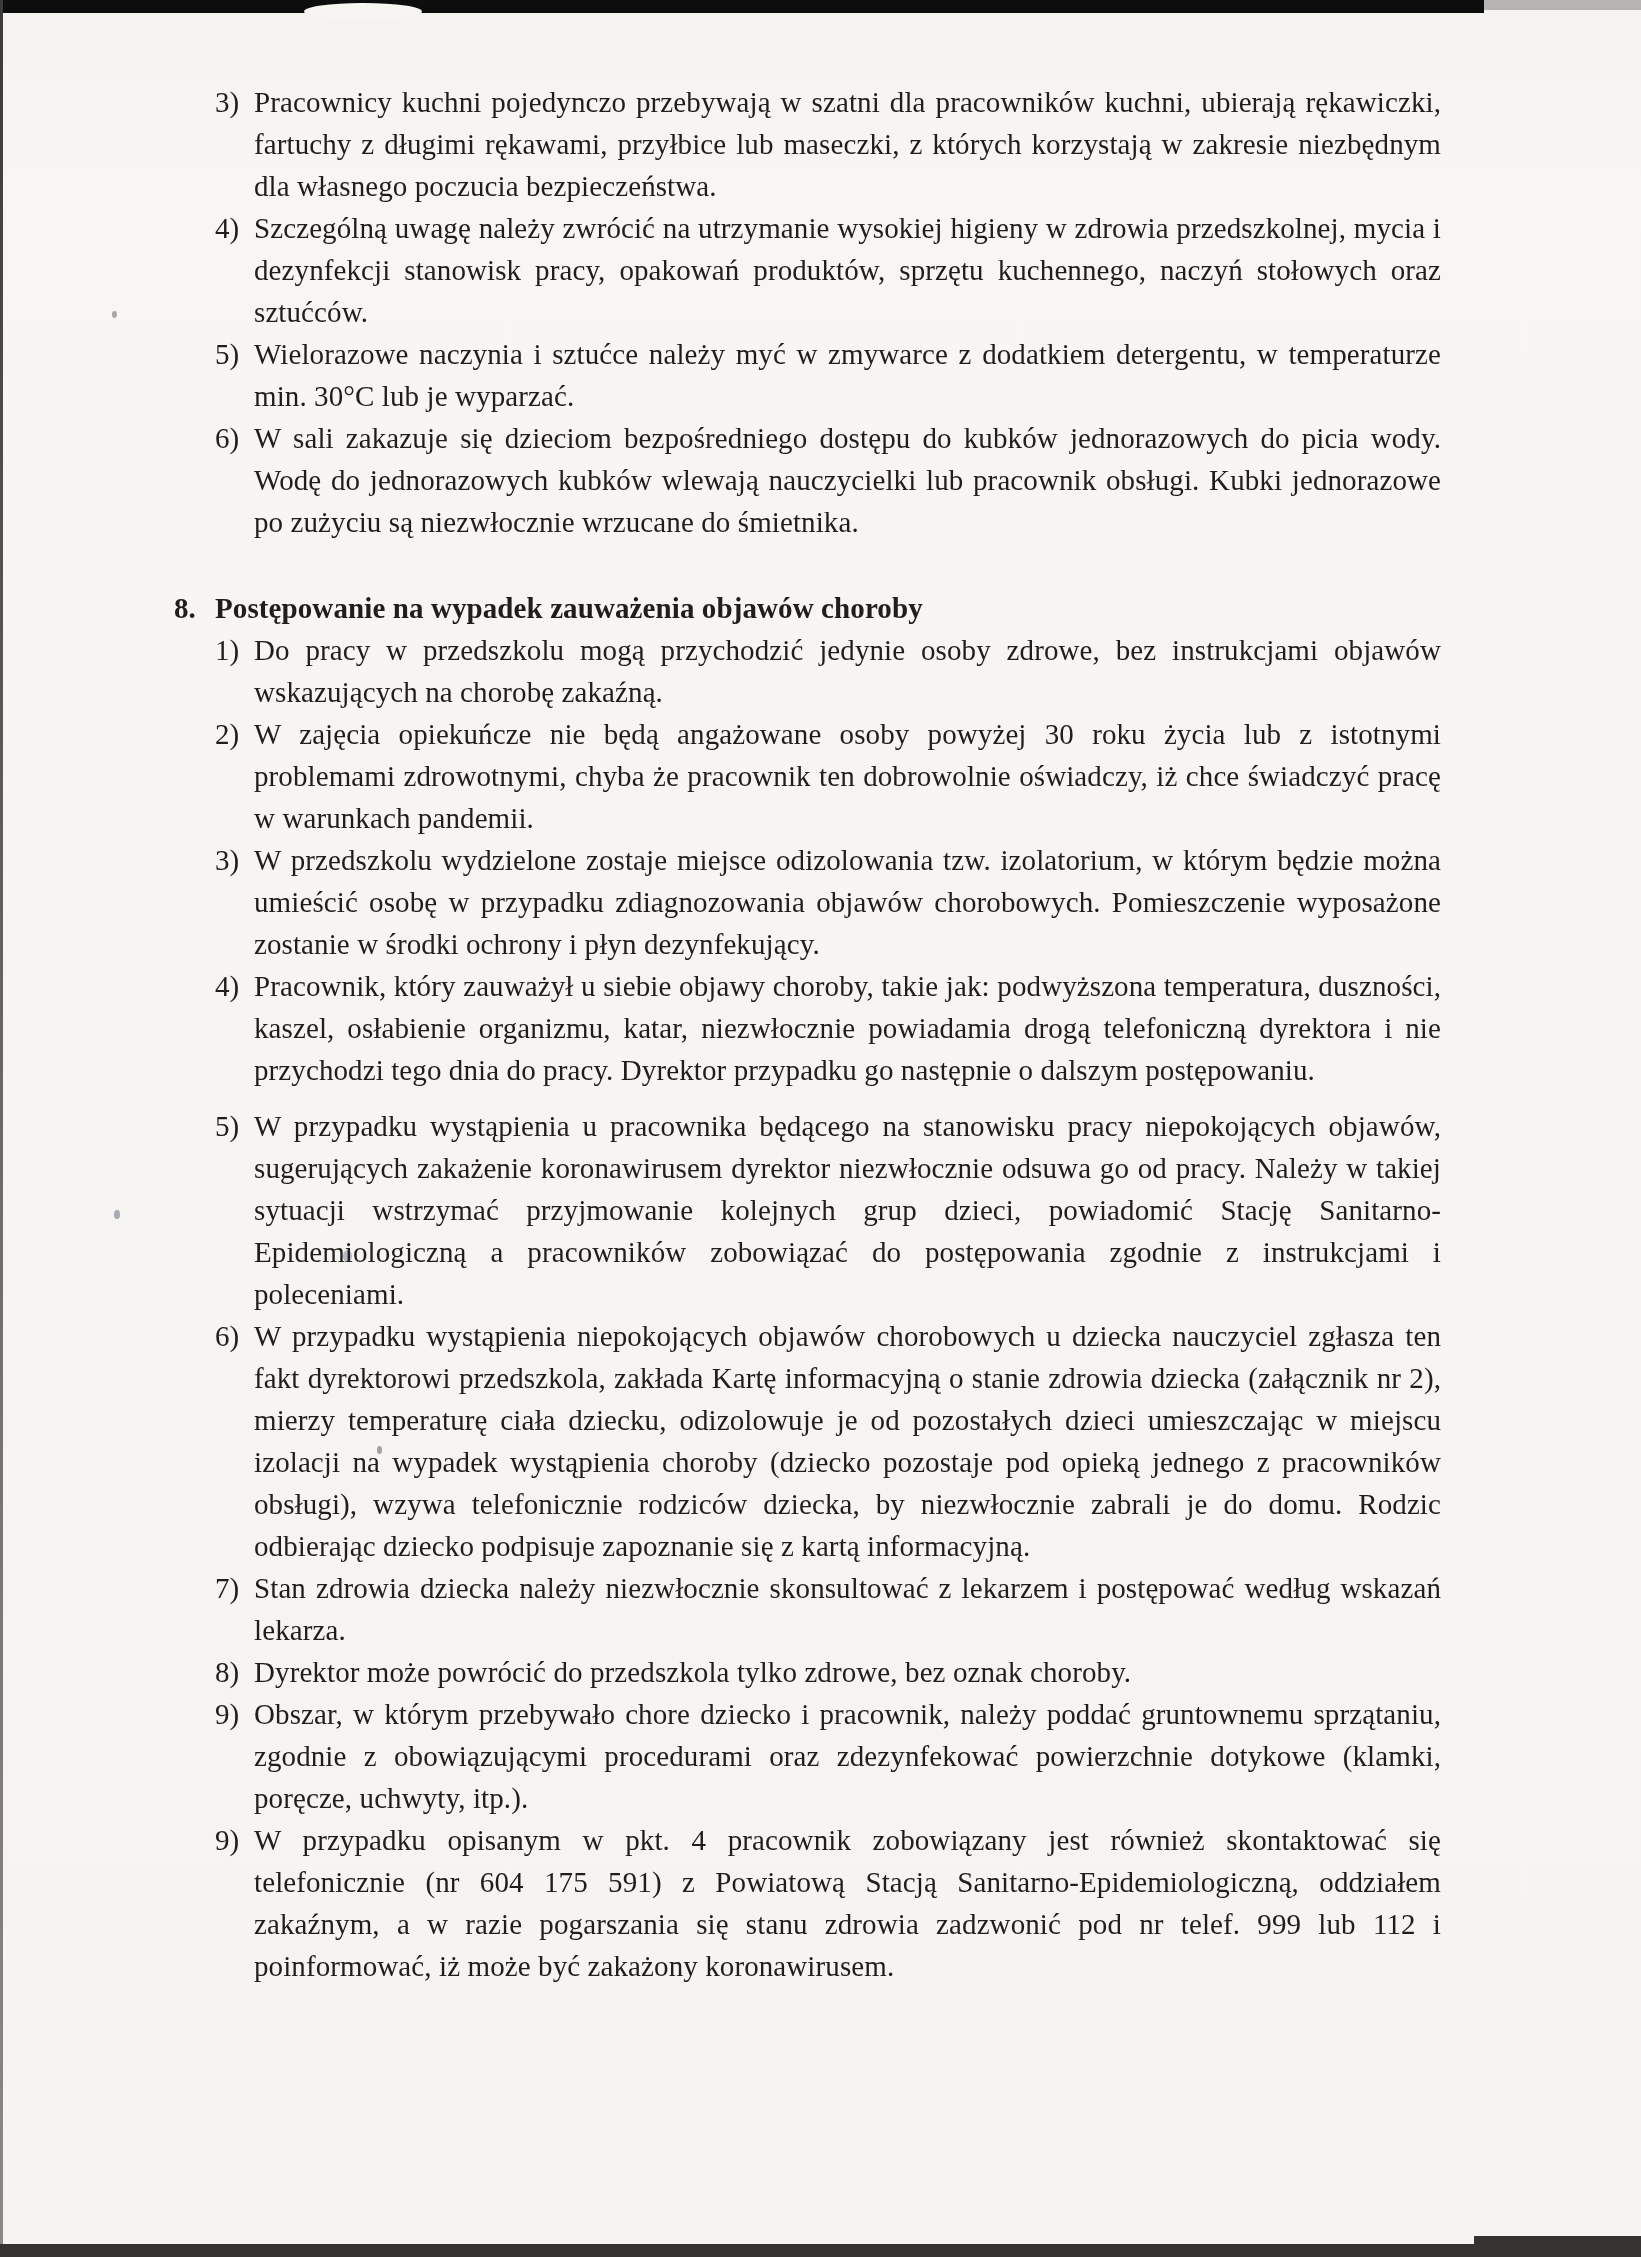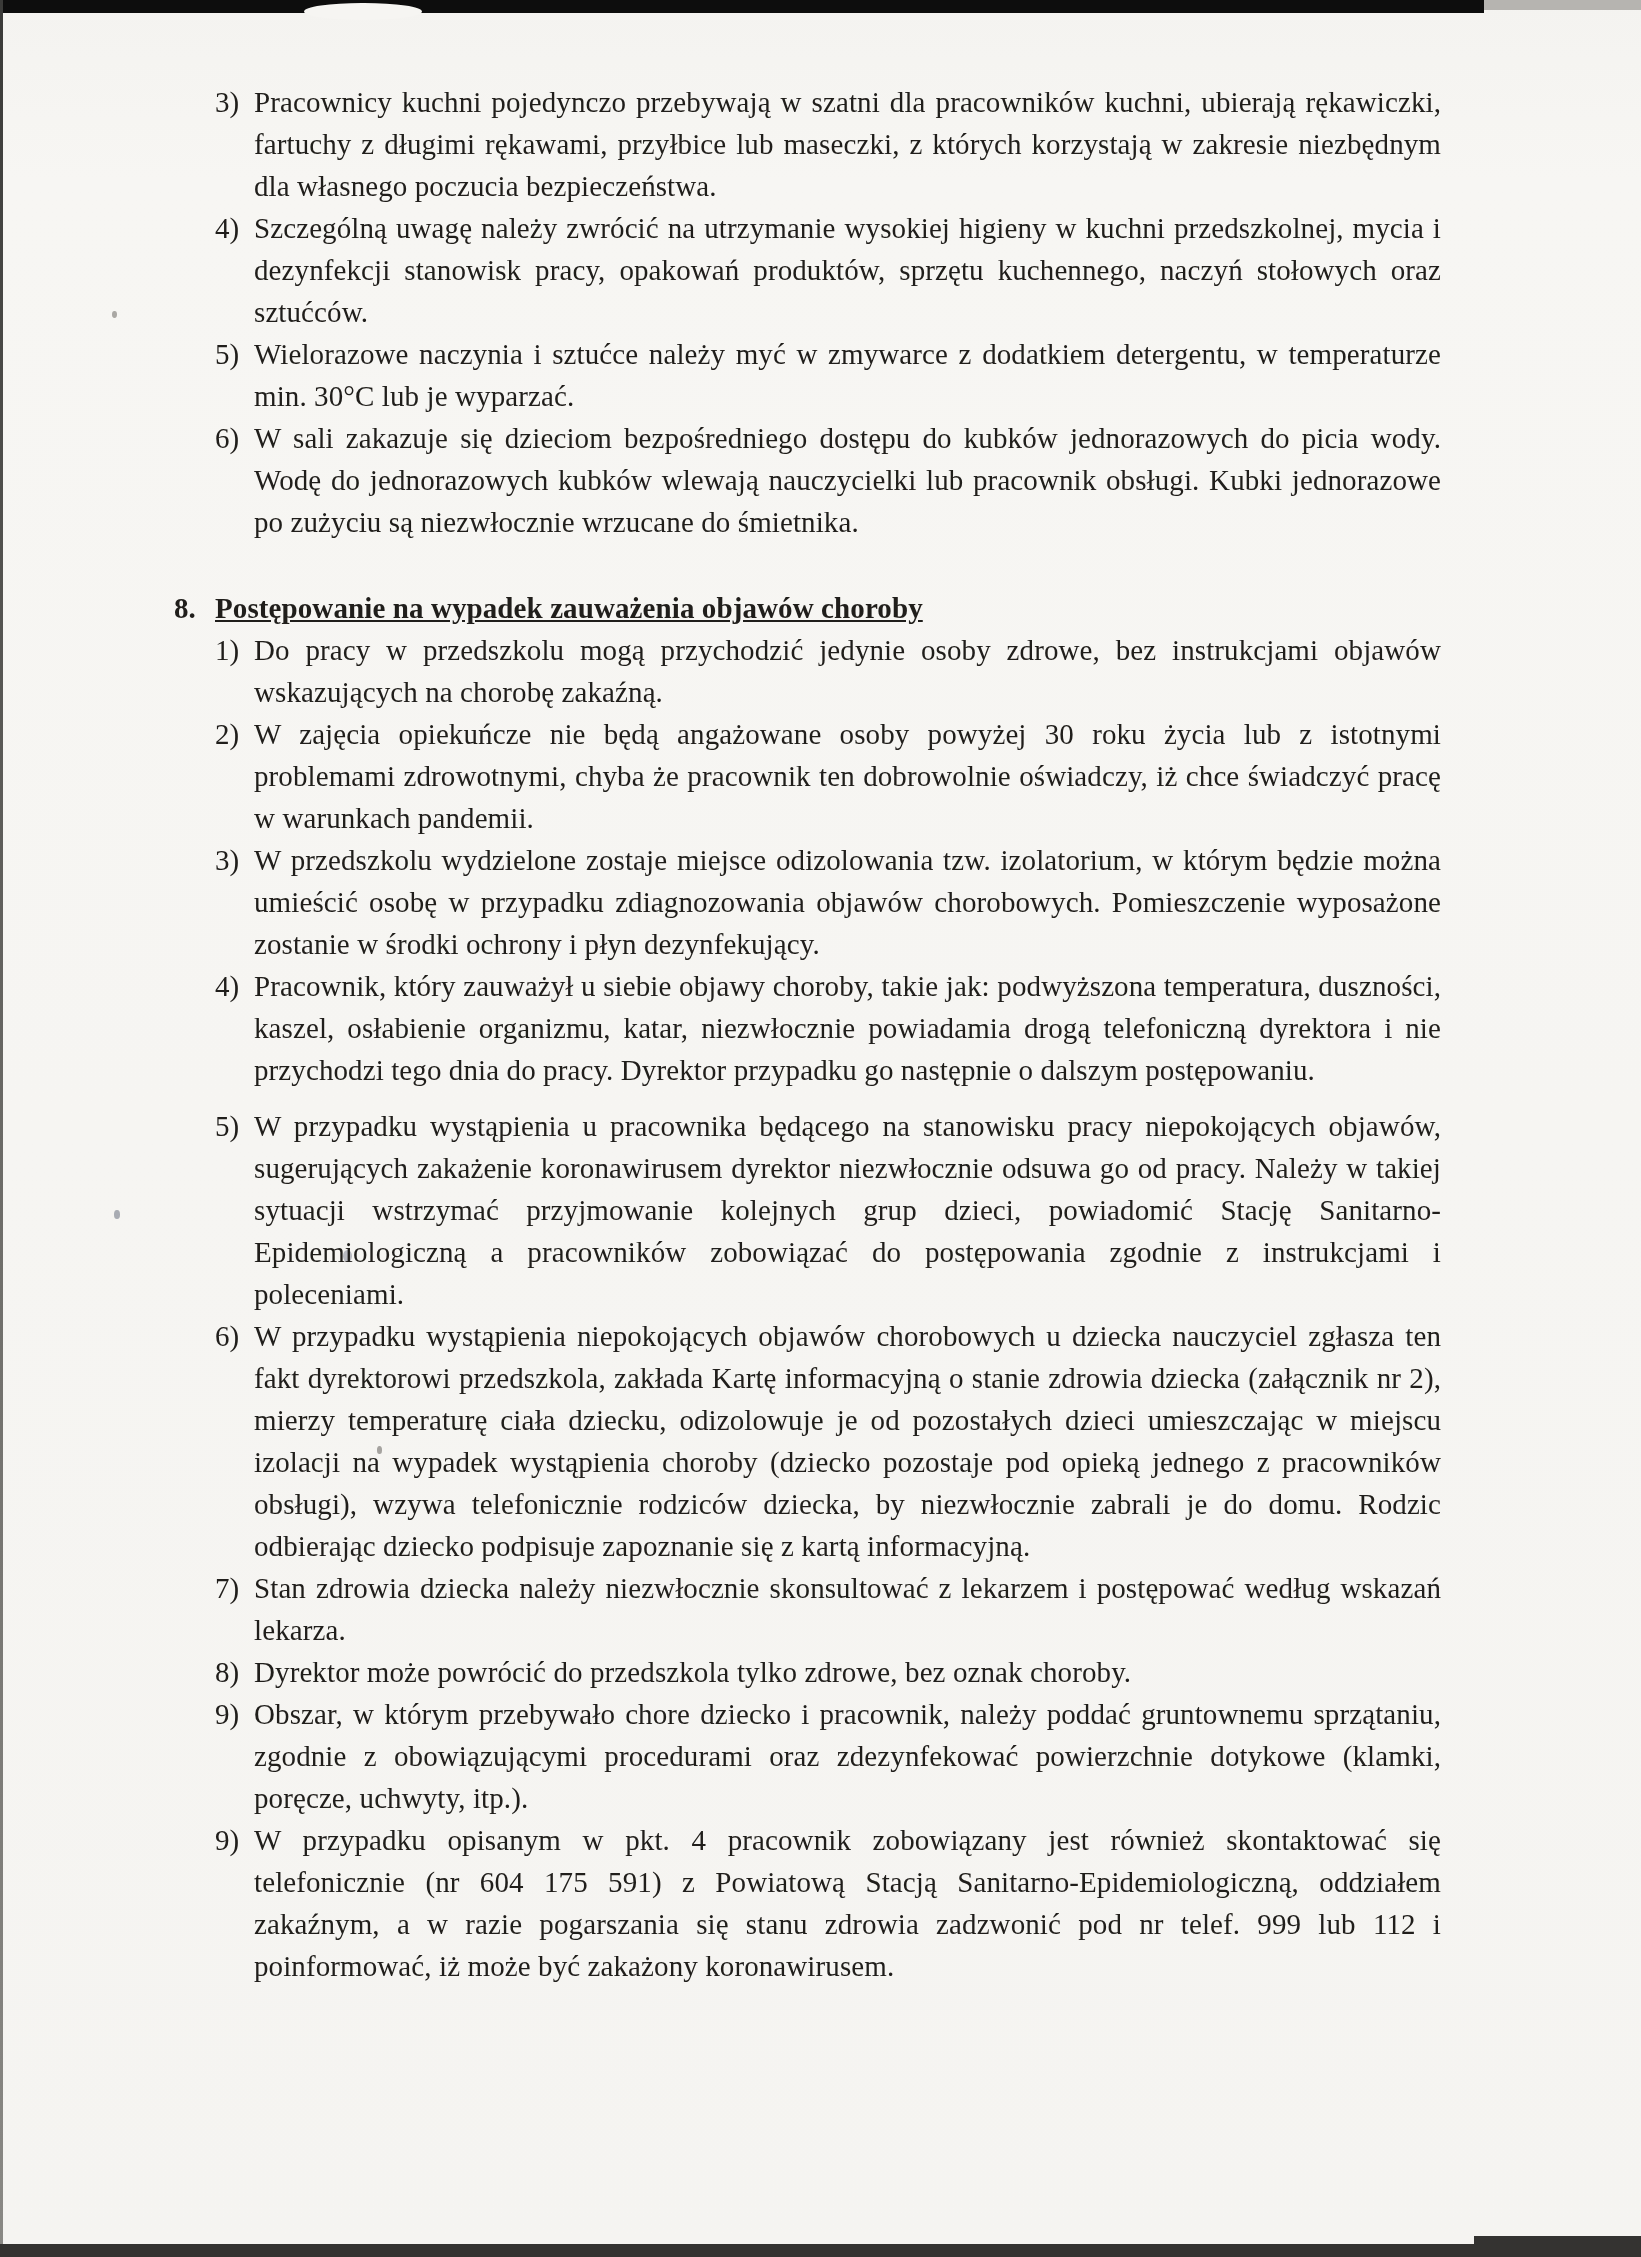--- a/index.html
+++ b/index.html
@@ -69,21 +69,20 @@
     display: flex;
     margin-top: 44px;
     font-weight: bold;
   }
   .heading .sec-num {
     width: 41px;
     flex-shrink: 0;
   }
   .heading .sec-title {
     flex: 1;
-    text-decoration: underline;
   }
   .list {
     margin-left: 41px;
   }
   .item {
     display: flex;
   }
   .item .num {
     min-width: 39px;
     flex-shrink: 0;
@@ -111,21 +110,21 @@
 
   <div class="content">
 
     <div class="list">
       <div class="item">
         <span class="num">3)</span>
         <span class="txt">Pracownicy kuchni pojedynczo przebywają w szatni dla pracowników kuchni, ubierają rękawiczki, fartuchy z długimi rękawami, przyłbice lub maseczki, z których korzystają w zakresie niezbędnym dla własnego poczucia bezpieczeństwa.</span>
       </div>
       <div class="item">
         <span class="num">4)</span>
-        <span class="txt">Szczególną uwagę należy zwrócić na utrzymanie wysokiej higieny w kuchni przedszkolnej, mycia i dezynfekcji stanowisk pracy, opakowań produktów, sprzętu kuchennego, naczyń stołowych oraz sztućców.</span>
+        <span class="txt">Szczególną uwagę należy zwrócić na utrzymanie wysokiej higieny w zdrowia przedszkolnej, mycia i dezynfekcji stanowisk pracy, opakowań produktów, sprzętu kuchennego, naczyń stołowych oraz sztućców.</span>
       </div>
       <div class="item">
         <span class="num">5)</span>
         <span class="txt">Wielorazowe naczynia i sztućce należy myć w zmywarce z dodatkiem detergentu, w temperaturze min. 30°C lub je wyparzać.</span>
       </div>
       <div class="item">
         <span class="num">6)</span>
         <span class="txt">W sali zakazuje się dzieciom bezpośredniego dostępu do kubków jednorazowych do picia wody. Wodę do jednorazowych kubków wlewają nauczycielki lub pracownik obsługi. Kubki jednorazowe po zużyciu są niezwłocznie wrzucane do śmietnika.</span>
       </div>
     </div>

